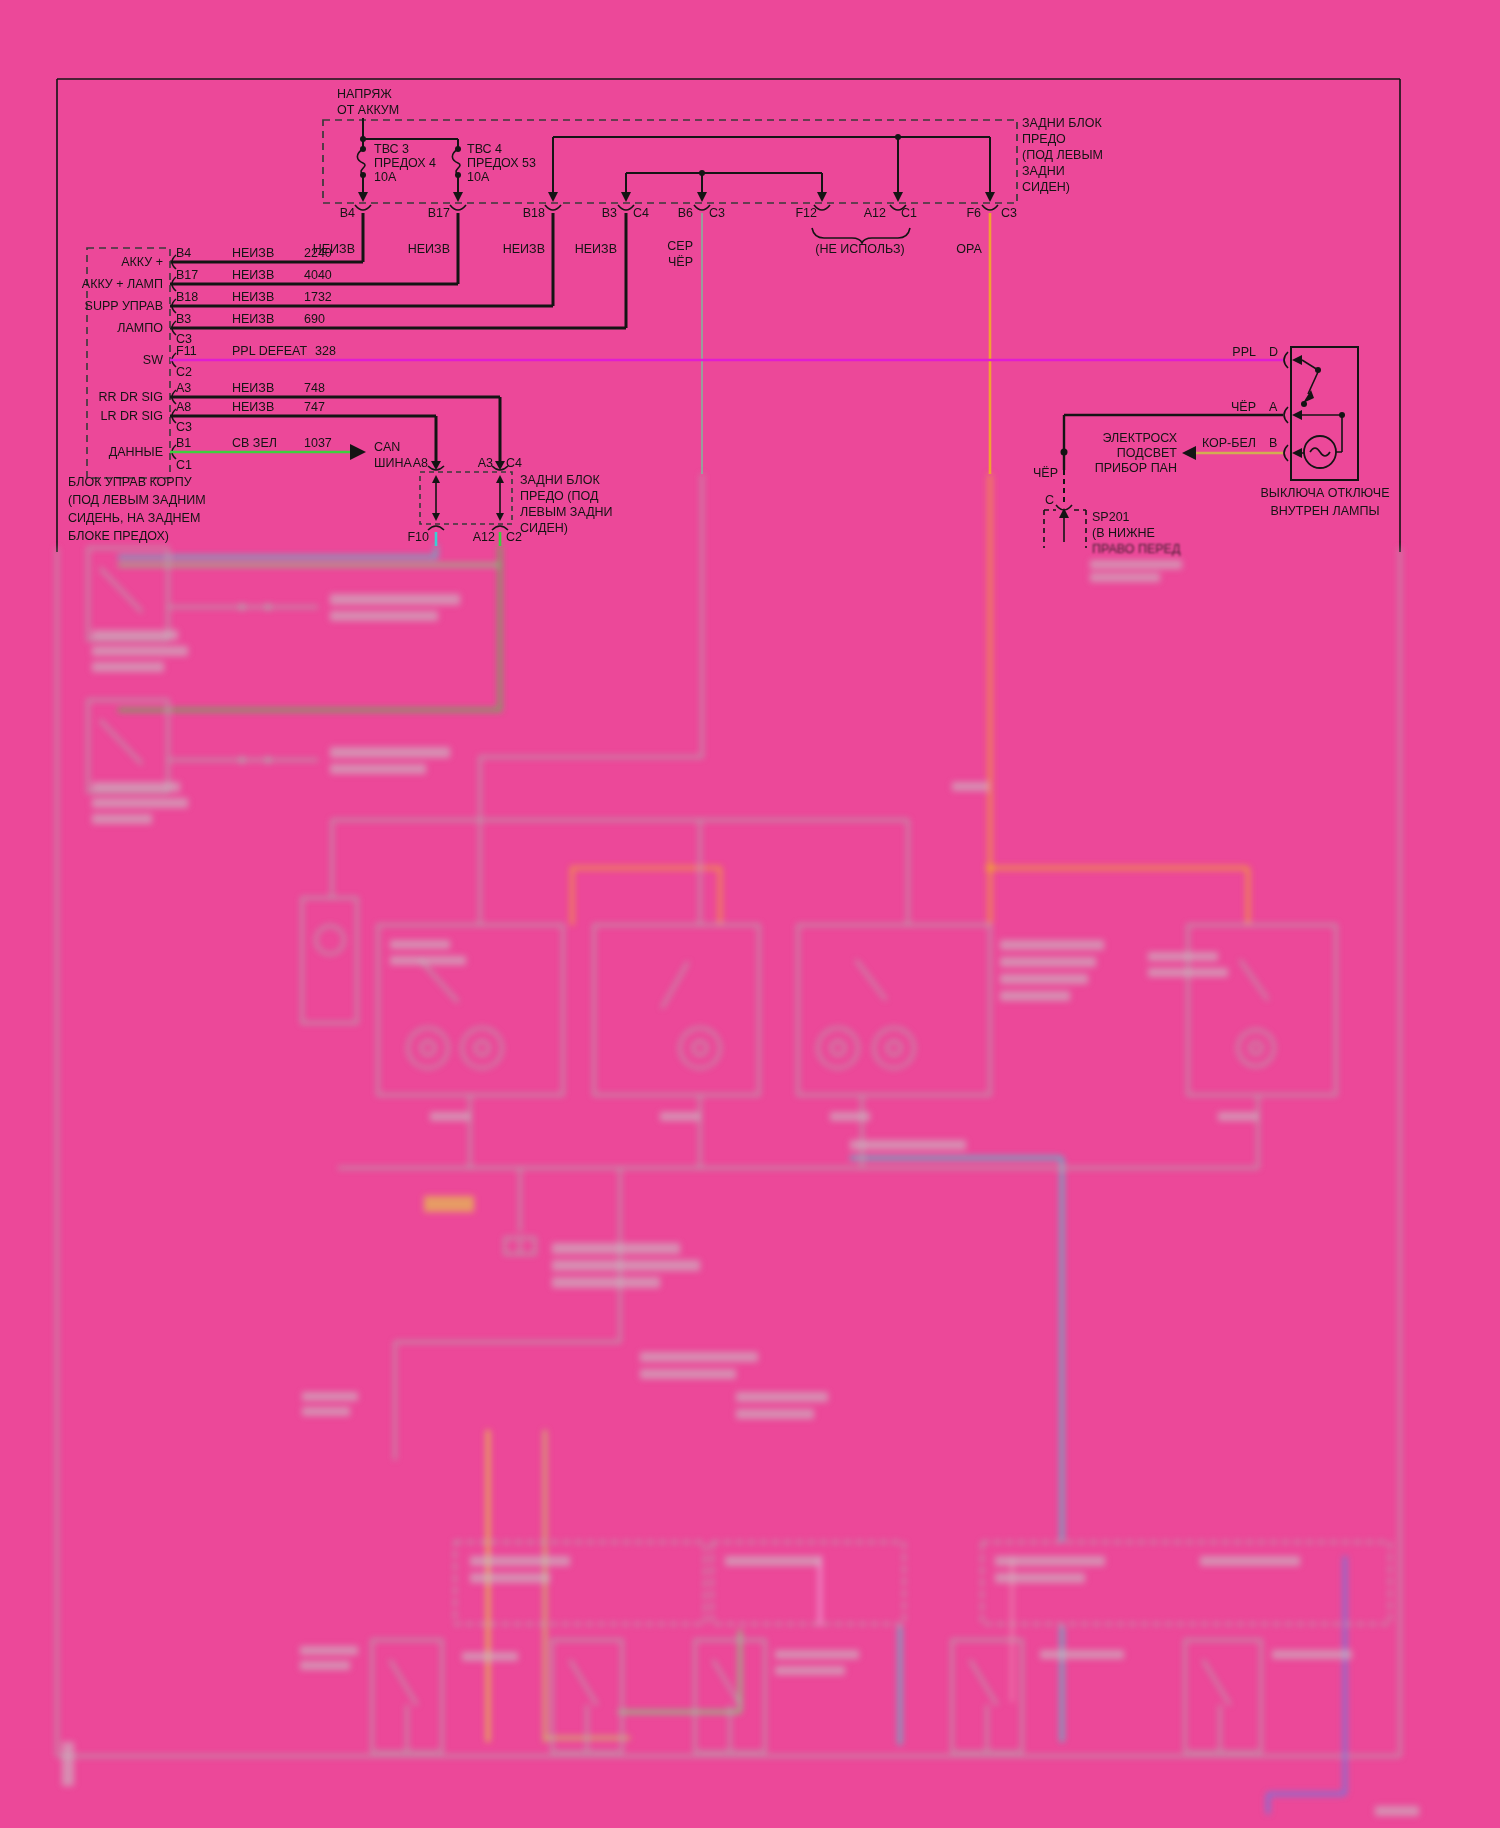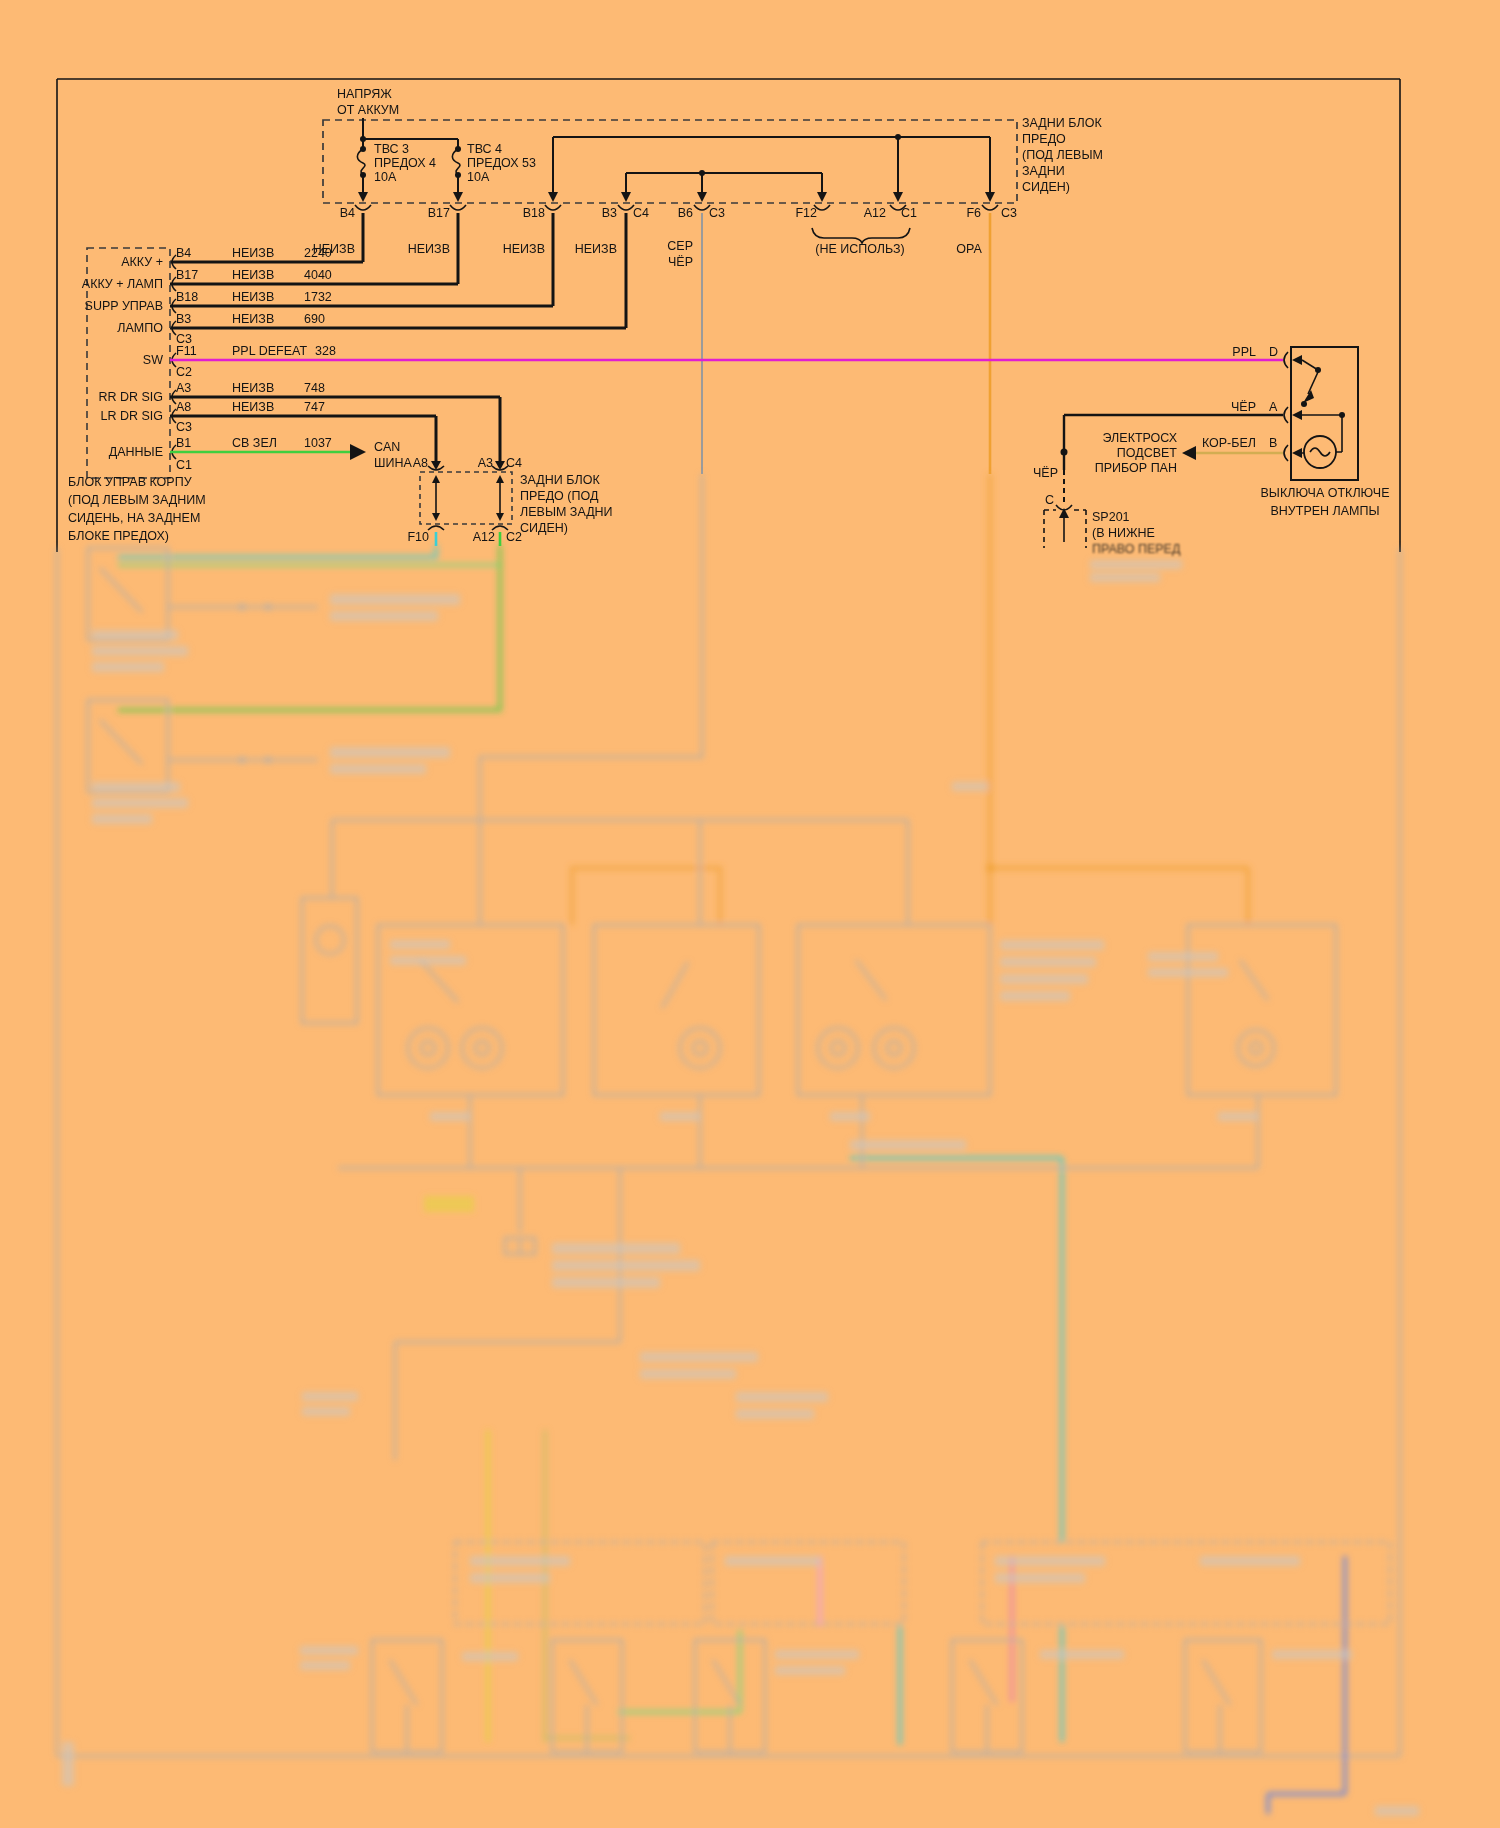--- a/index.html
+++ b/index.html
@@ -1,16 +1,16 @@
 <!DOCTYPE html>
 <html style="--c-magenta: #e01ed2; --c-orange: #f0a133; --c-green: #3fcf3f; --c-cyan: #3ccfd4; --c-pale_green: #7ed87e; --c-tan: #d2ad52; --c-gray: #9b9b9b; --c-yellow: #e4d23f; --c-khaki: #cdbd62; --c-pink: #ef9ed4; --c-rose: #e87fae; --c-blue: #5b80e8;"><head>
 <meta charset="utf-8">
 <style>
   html,body{margin:0;padding:0;background:#ffffff;}
-  #stage{position:relative;width:1500px;height:1828px;background:#fdba74;overflow:hidden;}
+  #stage{position:relative;width:1500px;height:1828px;background:#ec4899;overflow:hidden;}
   svg{display:block}
   text{font-family:"Liberation Sans","DejaVu Sans",sans-serif;fill:#141414;}
   .wire{fill:none;stroke:#141414;}
   .thin{stroke-width:1.6;}
   .med{stroke-width:2;}
   .thick{stroke-width:3;}
   .dash{stroke-dasharray:7 5;}
   .dash2{stroke-dasharray:5 4;}
   .w-mag{stroke:var(--c-magenta);}
   .w-orn{stroke:var(--c-orange);}

